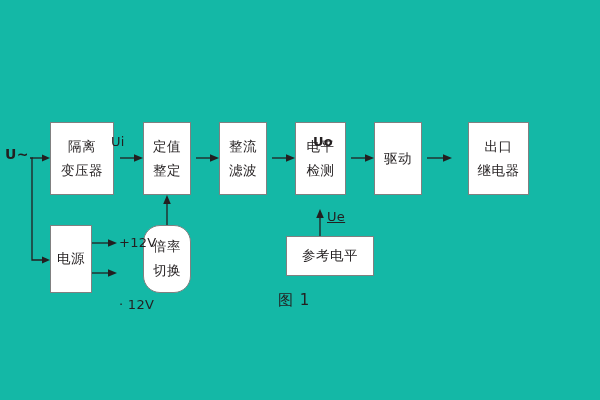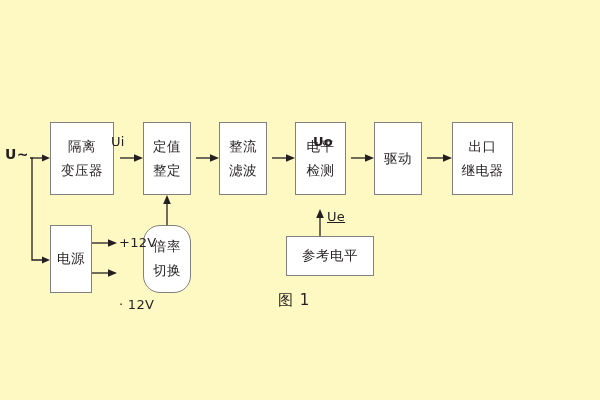--- a/index.html
+++ b/index.html
@@ -4,21 +4,21 @@
 <style>
   html, body {
     margin: 0;
     padding: 0;
     background: #ffffff;
   }
   #canvas {
     position: relative;
     width: 600px;
     height: 400px;
-    background: #fef9c3;
+    background: #14b8a6;
     font-family: "DejaVu Sans", "Liberation Sans", sans-serif;
     overflow: hidden;
     text-align: center;
   }
   .box {
     position: absolute;
     box-sizing: border-box;
     border: 1.3px solid #808080;
     background: #ffffff;
     display: flex;
@@ -72,21 +72,21 @@
 
   <div class="box" style="left:295px;top:122px;width:51px;height:73px;">
     <span class="ln">电平</span>
     <span class="ln">检测</span>
   </div>
 
   <div class="box" style="left:374px;top:122px;width:48px;height:73px;">
     <span class="ln">驱动</span>
   </div>
 
-  <div class="box" style="left:452px;top:122px;width:61px;height:73px;">
+  <div class="box" style="left:468px;top:122px;width:61px;height:73px;">
     <span class="ln">出口</span>
     <span class="ln">继电器</span>
   </div>
 
   <div class="box" style="left:50px;top:225px;width:42px;height:68px;">
     <span class="ln">电源</span>
   </div>
 
   <div class="box" style="left:143px;top:225px;width:48px;height:68px;border-radius:17px;">
     <span class="ln">倍率</span>

